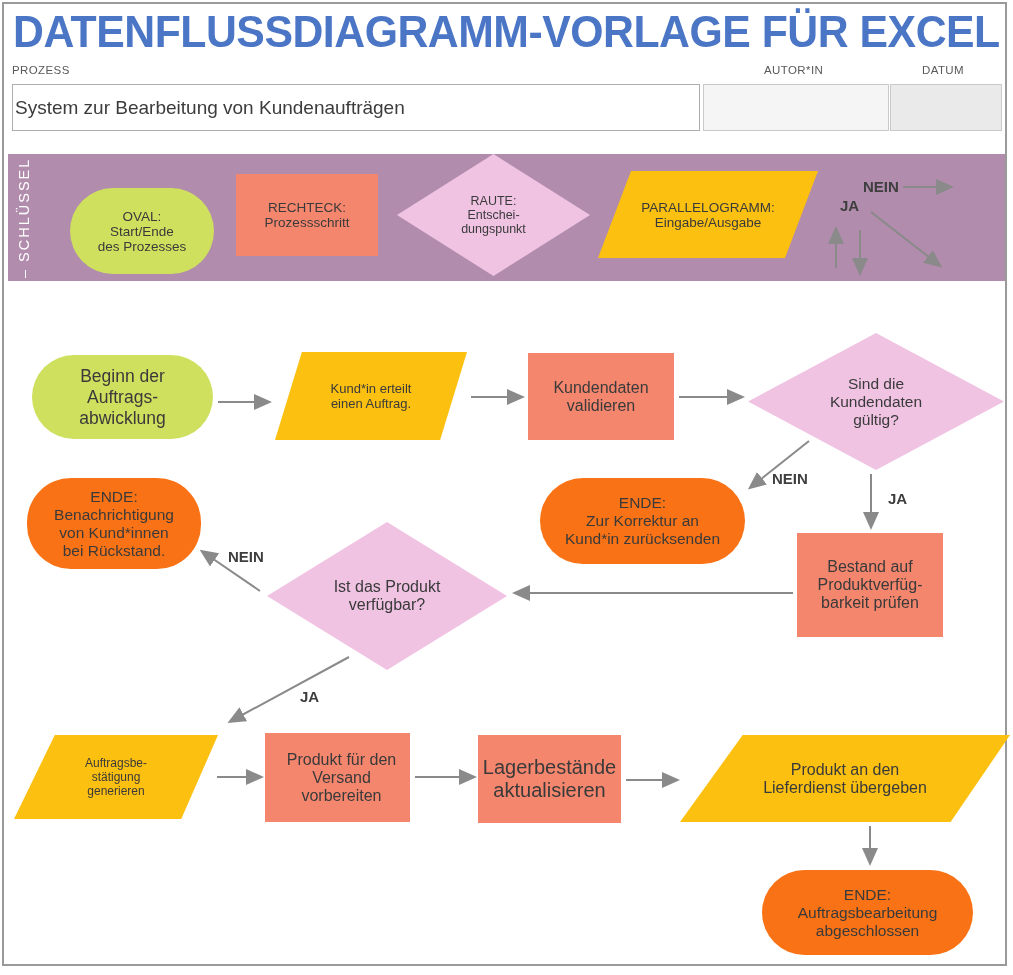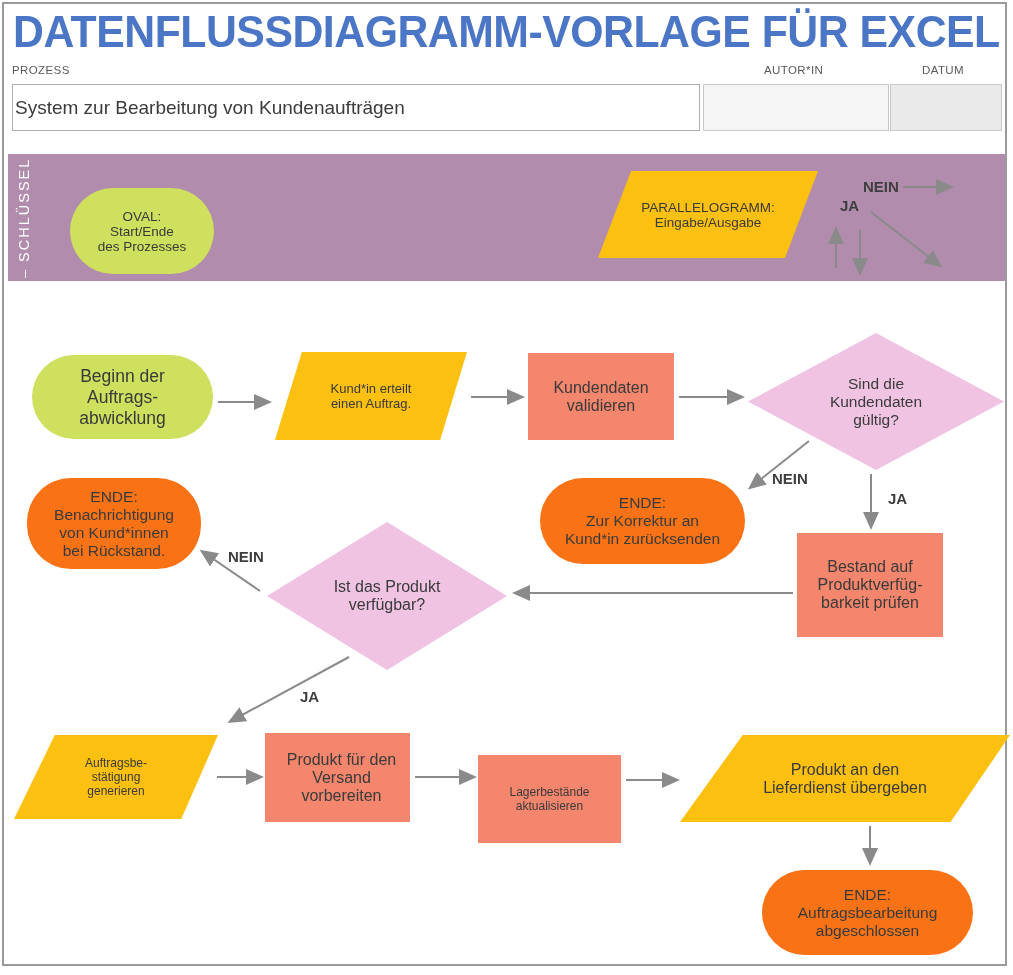--- a/index.html
+++ b/index.html
@@ -53,20 +53,29 @@
     <span></span>
   </div>
 
   <div class="legend-band"></div>
   <div class="legend-title">– SCHLÜSSEL –</div>
 
   <div class="shape oval" style="left:70px; top:188px; width:144px; height:86px; font-size:13.5px;">
     <span class="txt">OVAL:
 Start/Ende
 des Prozesses</span>
+  </div>
+  <div class="shape rect" style="left:236px; top:174px; width:142px; height:82px; font-size:13.5px;">
+    <span class="txt">RECHTECK:
+Prozessschritt</span>
+  </div>
+  <div class="shape diamond" style="left:397px; top:154px; width:193px; height:122px; font-size:12.5px;">
+    <span class="txt">RAUTE:
+Entschei-
+dungspunkt</span>
   </div>
   <div class="shape para" style="left:598px; top:171px; width:220px; height:87px; font-size:13.5px; clip-path:polygon(15% 0,100% 0,85% 100%,0 100%);">
     <span class="txt">PARALLELOGRAMM:
 Eingabe/Ausgabe</span>
   </div>
   <div class="edge-label" style="left:863px; top:178px;">NEIN</div>
   <div class="edge-label" style="left:840px; top:197px;">JA</div>
 
   <div class="shape oval" style="left:32px; top:355px; width:181px; height:84px; font-size:17.5px;">
     <span class="txt">Beginn der
@@ -119,21 +128,21 @@
 stätigung
 generieren</span>
   </div>
 
   <div class="shape rect" style="left:265px; top:733px; width:145px; height:89px; font-size:16px;padding-left:8px;">
     <span class="txt">Produkt für den
 Versand
 vorbereiten</span>
   </div>
 
-  <div class="shape rect" style="left:478px; top:755px; width:143px; height:88px; font-size:12px;">
+  <div class="shape rect" style="left:478px; top:735px; width:143px; height:88px; font-size:20px;">
     <span class="txt">Lagerbestände
 aktualisieren</span>
   </div>
 
   <div class="shape para" style="left:680px; top:735px; width:330px; height:87px; font-size:16px; clip-path:polygon(19% 0,100% 0,82% 100%,0 100%);">
     <span class="txt">Produkt an den
 Lieferdienst übergeben</span>
   </div>
 
   <div class="shape term" style="left:762px; top:870px; width:211px; height:85px; font-size:15.5px;">

